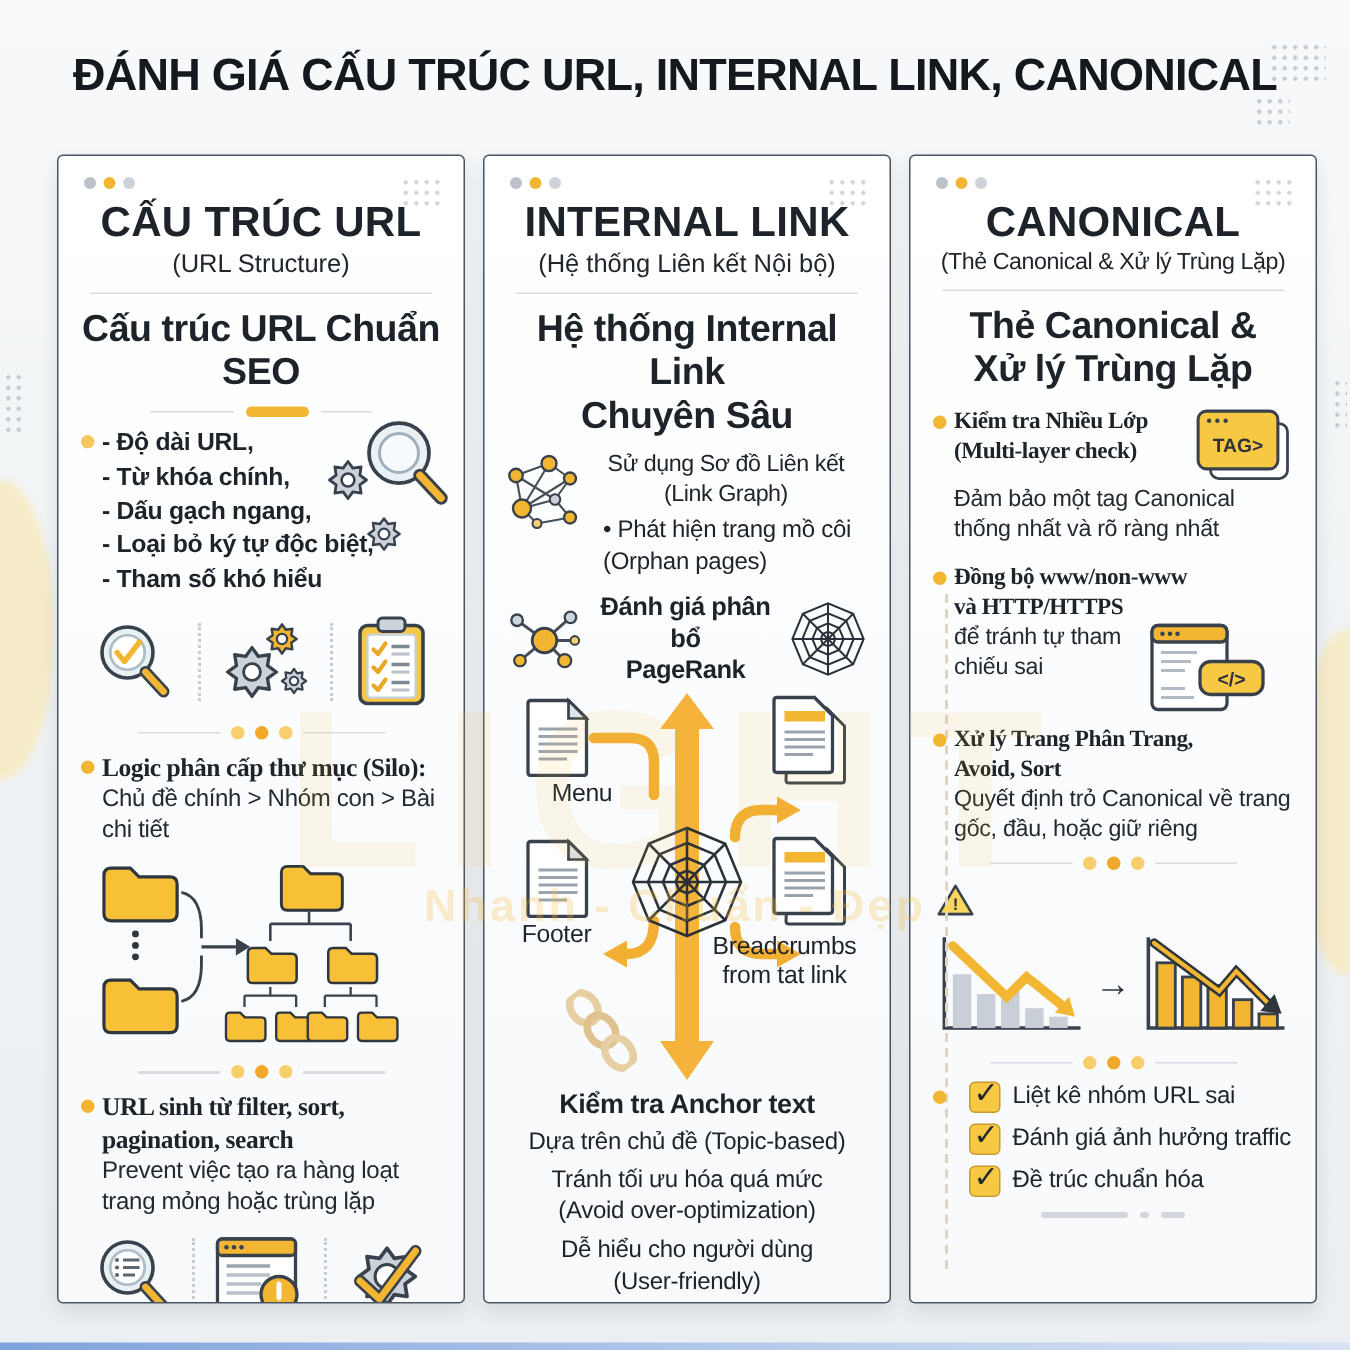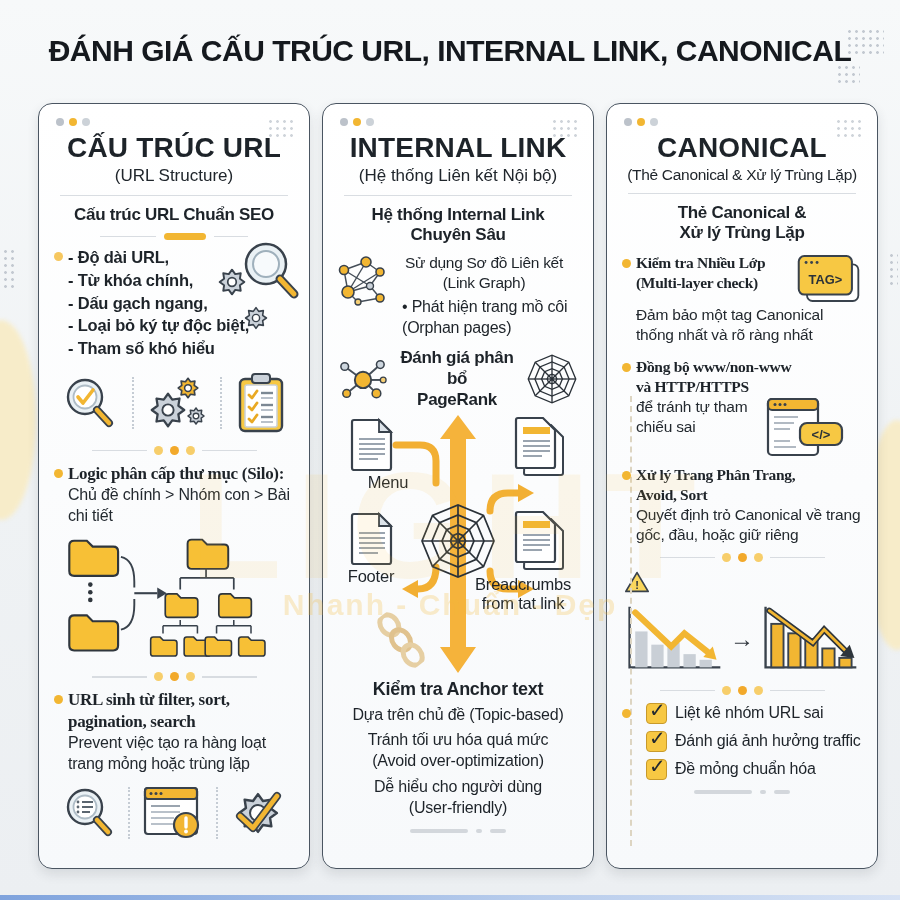--- a/index.html
+++ b/index.html
@@ -15,31 +15,31 @@
   .wm-tag{top:588px;font-size:30px;letter-spacing:2px;color:rgba(243,185,58,0.26);}
   .bottom-edge{position:absolute;left:0;right:0;bottom:0;height:5px;
     background:linear-gradient(90deg,#7fa3dd,#b9cdec 60%,#d7e2f4);}
   
   h1.title{position:absolute;top:34px;left:0;right:0;margin:0;text-align:center;
     font-size:30px;font-weight:700;letter-spacing:-0.5px;color:#15191e;}
   
   .cards{position:absolute;top:103px;left:38px;right:22px;display:flex;gap:12px;z-index:10;}
   .card{flex:1;height:766px;box-sizing:border-box;position:relative;overflow:hidden;
     background:linear-gradient(180deg,#ffffff,#f7f9fb);
-    border:1.7px solid #4a5561;border-radius:14px;
+    border:1.7px solid #4a5561;border-radius:4px;
     box-shadow:0 5px 12px rgba(40,50,60,.12);padding:12px 15px;}
   .win-dots{display:flex;gap:5px;margin:2px 0 4px 2px;height:8px;}
   .win-dots span{width:8px;height:8px;border-radius:50%;display:block;}
   .wd1{background:#bcc2ca}.wd2{background:#f2b632}.wd3{background:#ccd2d8}
   .card .dg{position:absolute;top:14px;right:14px;width:28px;height:21px;opacity:.8;}
   h2.cardtitle{margin:6px 0 2px;text-align:center;font-size:28px;font-weight:700;letter-spacing:.2px;}
   .cardsub{text-align:center;font-size:17px;color:#20262c;}
   .cardsub.small{font-size:15.5px;letter-spacing:-0.3px;}
   .rule{height:1px;background:#d9dde2;margin:9px 6px;}
-  h3.sec-head{margin:2px 0 0;text-align:center;font-size:17px;font-weight:700;letter-spacing:-0.3px;white-space:pre-line;}
+  h3.sec-head{margin:2px 0 0;text-align:center;font-size:25px;font-weight:700;letter-spacing:-0.3px;white-space:pre-line;}
   .pre{white-space:pre-line;}
   
   .pill-div{display:flex;align-items:center;justify-content:center;gap:8px;margin:8px 0 6px;}
   .pill-div .ln{height:1.5px;background:#d8dce1;}
   .pill-div .pill{width:42px;height:7px;border-radius:4px;background:#f2b632;}
   .dots-div{display:flex;align-items:center;justify-content:center;gap:7px;margin:8px 0;}
   .dots-div .ln{width:55px;height:1.5px;background:#d8dce1;}
   .dots-div i{width:9px;height:9px;border-radius:50%;display:block;}
   .d-lite{background:#f7ce6b}.d-full{background:#f2a92b}
   .dash-div{display:flex;align-items:center;justify-content:center;gap:8px;margin:10px 0 2px;}
@@ -641,21 +641,21 @@
         <div class="ck-row">
           <span class="ckbox">
               <span class="ckmark">✓</span>
             </span>
           <span class="ck-lbl">Đánh giá ảnh hưởng traffic</span>
         </div>
         <div class="ck-row">
           <span class="ckbox">
               <span class="ckmark">✓</span>
             </span>
-          <span class="ck-lbl">Đề mỏng chuẩn hóa</span>
+          <span class="ck-lbl">Đề trúc chuẩn hóa</span>
         </div>
       </div>
 
       <div class="dash-div">
           <span class="dash-g1"></span>
           <span class="dash-g2"></span>
           <span class="dash-g3"></span>
         </div>
     </section>
   </div>

